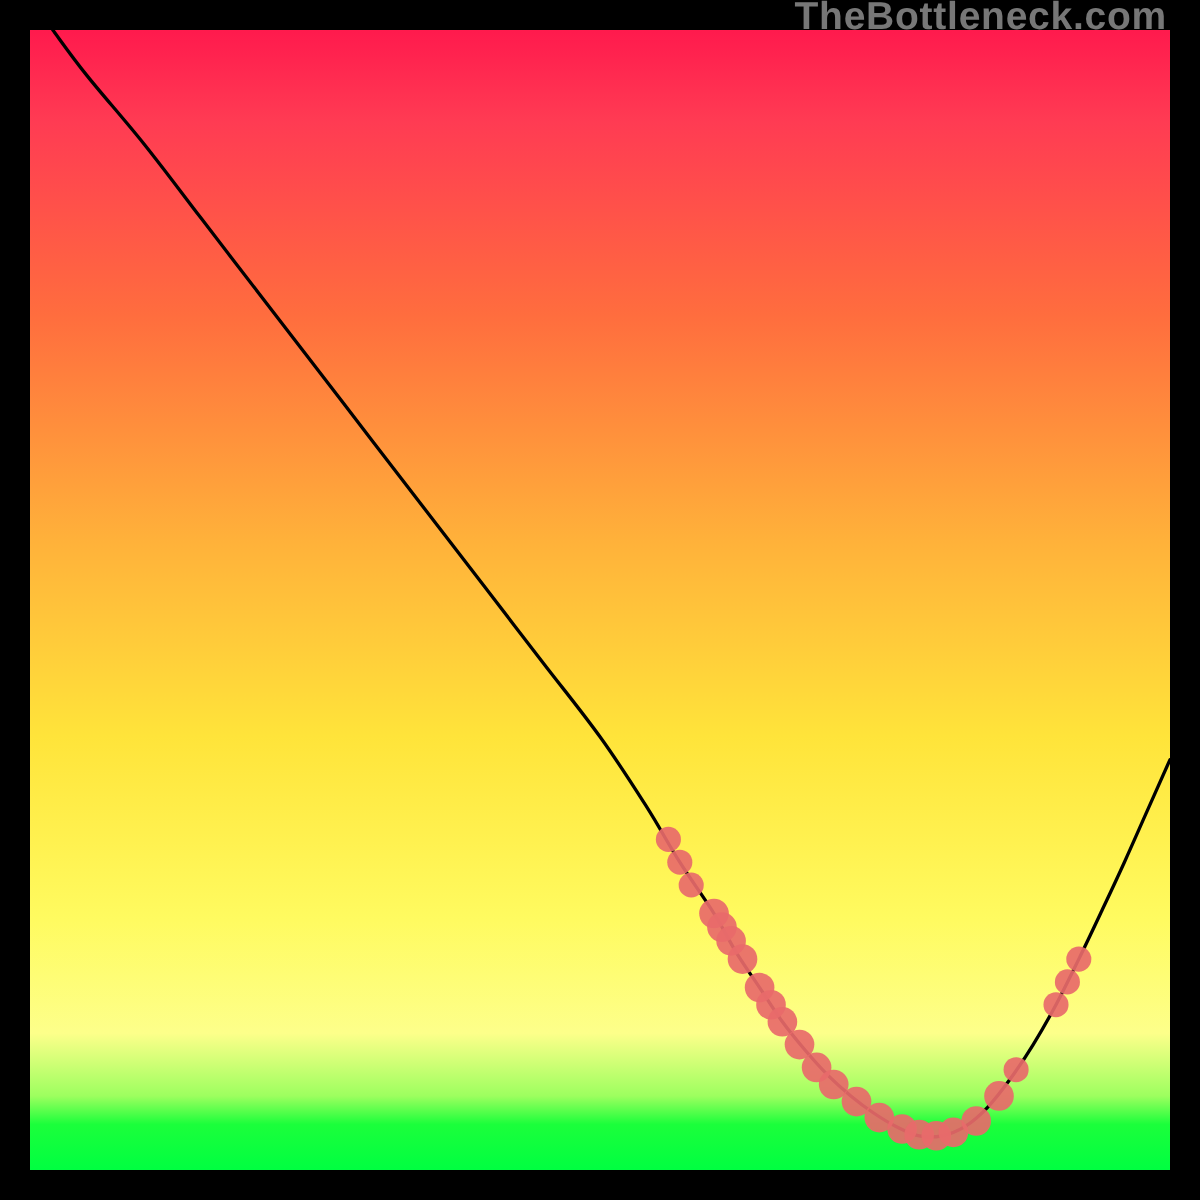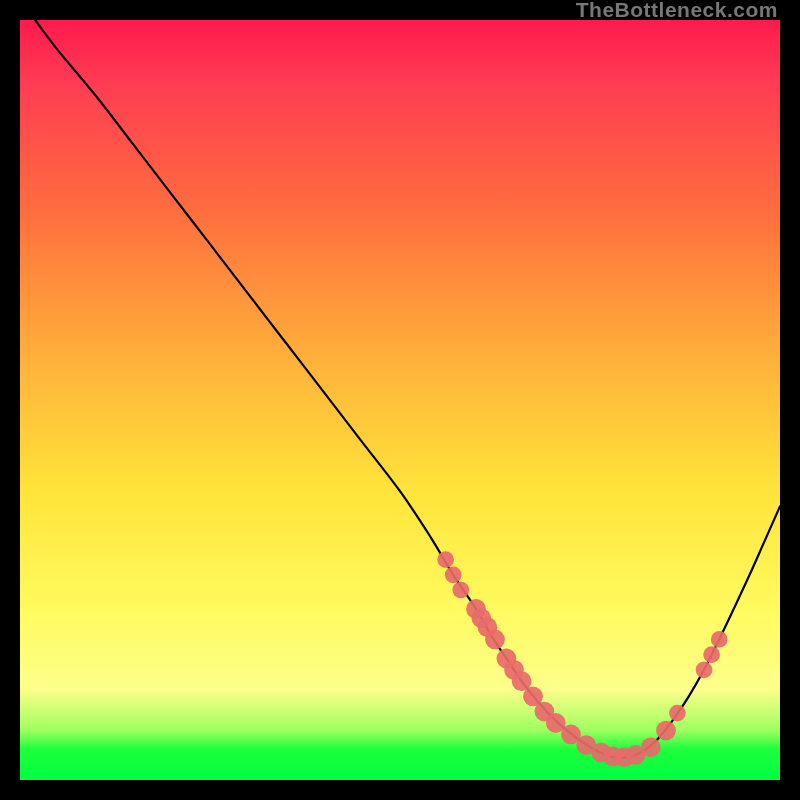--- a/index.html
+++ b/index.html
@@ -51,21 +51,21 @@
     left: 0;
     top: 0;
     width: 760px;
     height: 760px;
   }
   .attribution {
     position: absolute;
     top: 0;
     right: 22px;
     color: #777;
-    font-size: 21px;
+    font-size: 26px;
     font-weight: 600;
     letter-spacing: 0.5px;
     line-height: 20px;
   }
 </style>
 </head>
 <body>
 
 <div class="outer">
   <div class="attribution">TheBottleneck.com</div>

